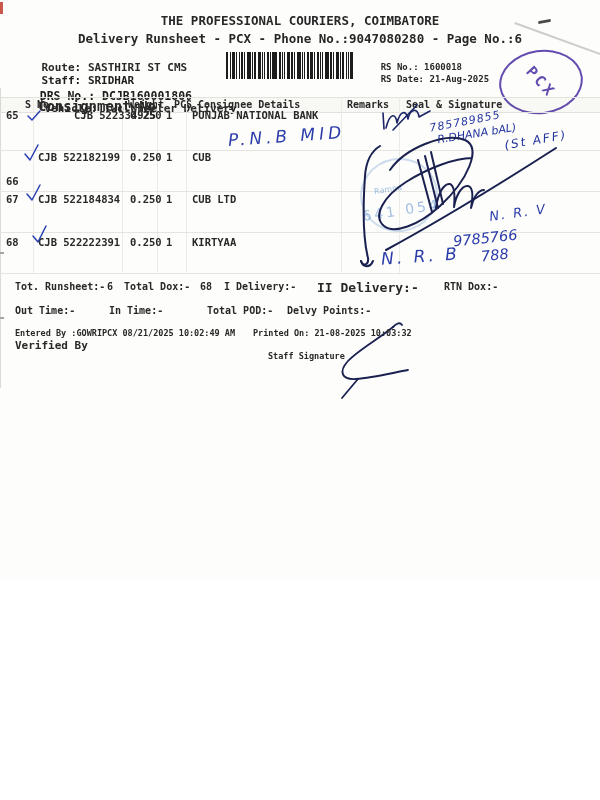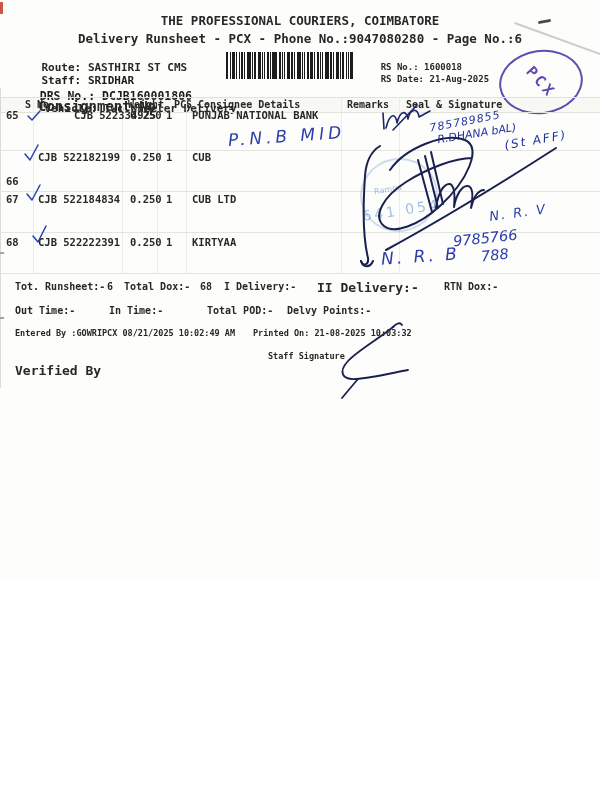--- a/index.html
+++ b/index.html
@@ -211,16 +211,16 @@
   <div class="t" style="left:444px;top:281px;font-size:10px;">RTN Dox:-</div>
 
   <div class="t" style="left:15px;top:305px;font-size:10px;">Out Time:-</div>
   <div class="t" style="left:109px;top:305px;font-size:10px;">In Time:-</div>
   <div class="t" style="left:207px;top:305px;font-size:10px;">Total POD:-</div>
   <div class="t" style="left:287px;top:305px;font-size:10px;">Delvy Points:-</div>
 
   <div class="t" style="left:15px;top:329px;font-size:8.5px;">Entered By :GOWRIPCX 08/21/2025 10:02:49 AM</div>
   <div class="t" style="left:253px;top:329px;font-size:8.5px;">Printed On: 21-08-2025 10:03:32</div>
 
-  <div class="t" style="left:15px;top:364px;font-size:13px;">Verified By</div>
+  <div class="t" style="left:15px;top:340px;font-size:11px;">Verified By</div>
   <div class="t" style="left:268px;top:352px;font-size:8.5px;">Staff Signature</div>
 
 </div>
 
 </body></html>

